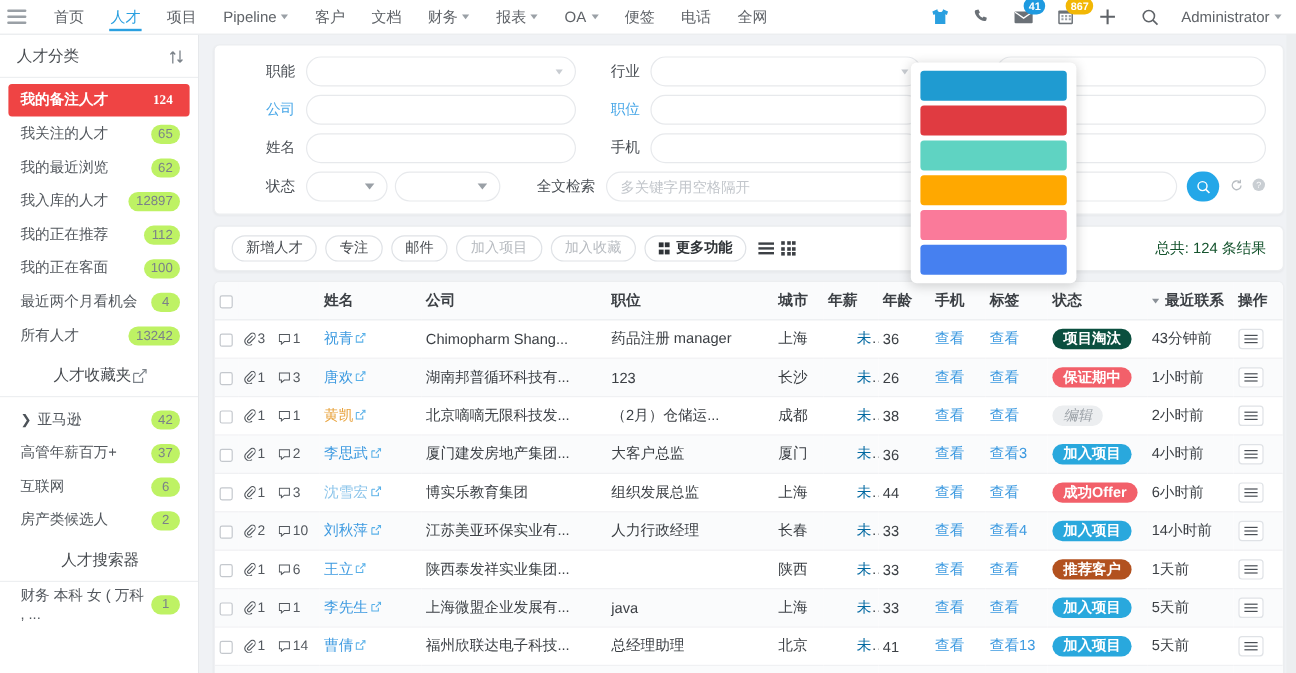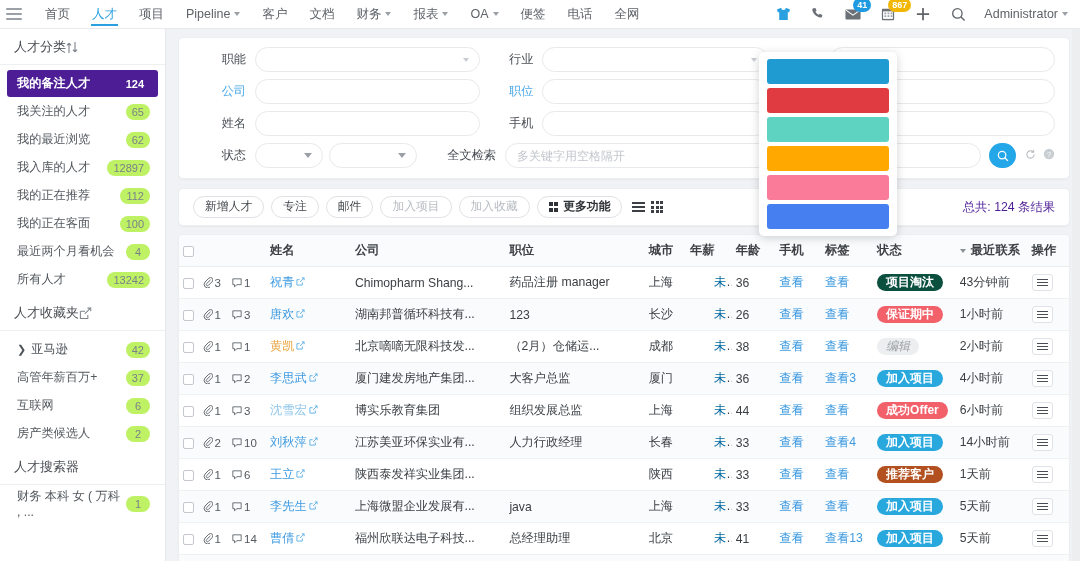--- a/index.html
+++ b/index.html
@@ -91,60 +91,61 @@
 
   
   .sidebar {
     width: 166px;
     background: #fff;
     border-right: 1px solid #e6e8eb;
     overflow: hidden;
     flex-shrink: 0;
   }
   .side-head {
-    display: flex; align-items: center; 
+    display: flex; align-items: center; justify-content: space-between;
     padding: 9px 12px 8px 14px;
     border-bottom: 1px solid #edeff1;
   }
   .side-head-title { font-size: 13px; color: #464a4f; }
   .side-head-icon { color: #7d848b; cursor: pointer; display:flex; }
   .side-list { padding: 4px 0 0 0; }
   .side-item {
     display: flex; align-items: center; justify-content: space-between;
     height: 27px;
     margin: 1px 7px;
     padding: 0 8px 0 10px;
     border-radius: 3px;
     color: #53585e;
     font-size: 12.2px;
     cursor: pointer;
   }
   .side-item.active {
-    background: #4c1d95;
+    background: #ef4444;
     color: #fff;
     font-weight: bold;
+    font-family: Liberation Serif, serif;
   }
   .side-item .cnt {
     background: #bef264;
     color: #7b8189;
     border-radius: 9px;
     min-width: 24px;
     height: 16px;
     line-height: 16px;
     text-align: center;
     font-size: 11px;
     padding: 0 6px;
   }
   .side-item.active .cnt { background: transparent; color: #fff; font-weight: bold; }
   .side-sub { display:flex; align-items:center; }
   .arrow-r {
     margin-right: 5px; font-size: 11px; color: #4c5258; font-weight: bold;
   }
   .side-section {
-    display: flex; align-items: center; justify-content: flex-start;
+    display: flex; align-items: center; justify-content: center;
     padding: 10px 12px 8px 14px;
     border-bottom: 1px solid #edeff1;
     font-size: 13px; color: #464a4f;
   }
 
   
   .main {
     flex: 1;
     padding: 8px 10px 0 12px;
     overflow: hidden;
@@ -242,21 +243,21 @@
   .view-icons { display: flex; align-items: center; gap: 6px; margin-left: 3px; }
   .v-lines { display:flex; flex-direction:column; gap:2px; cursor:pointer;}
   .v-lines i { width: 13px; height: 2px; background: #3c4045; display:block; }
   .v-grid {
     display: inline-grid;
     grid-template-columns: 3px 3px 3px;
     grid-template-rows: 3px 3px 3px;
     gap: 1.5px; cursor:pointer;
   }
   .v-grid i { background: #3c4045; display:block; }
-  .total { margin-left: auto; font-size: 12.3px; color: #4c1d95; white-space: nowrap; }
+  .total { margin-left: auto; font-size: 12.3px; color: #14532d; white-space: nowrap; }
 
   
   .table-panel { margin-top: 8px; overflow: hidden; }
   table { width: 100%; border-collapse: collapse; table-layout: fixed; }
   thead th {
     background: #fafbfc;
     font-size: 12.3px;
     color: #3c4045;
     font-weight: bold;
     text-align: left;

